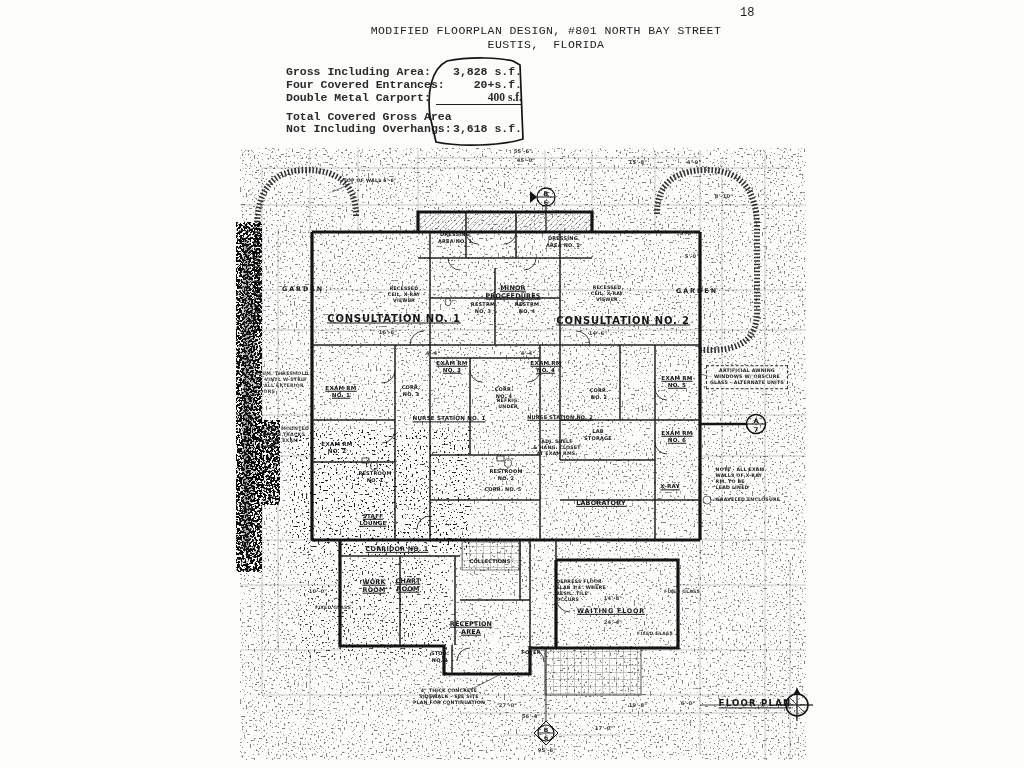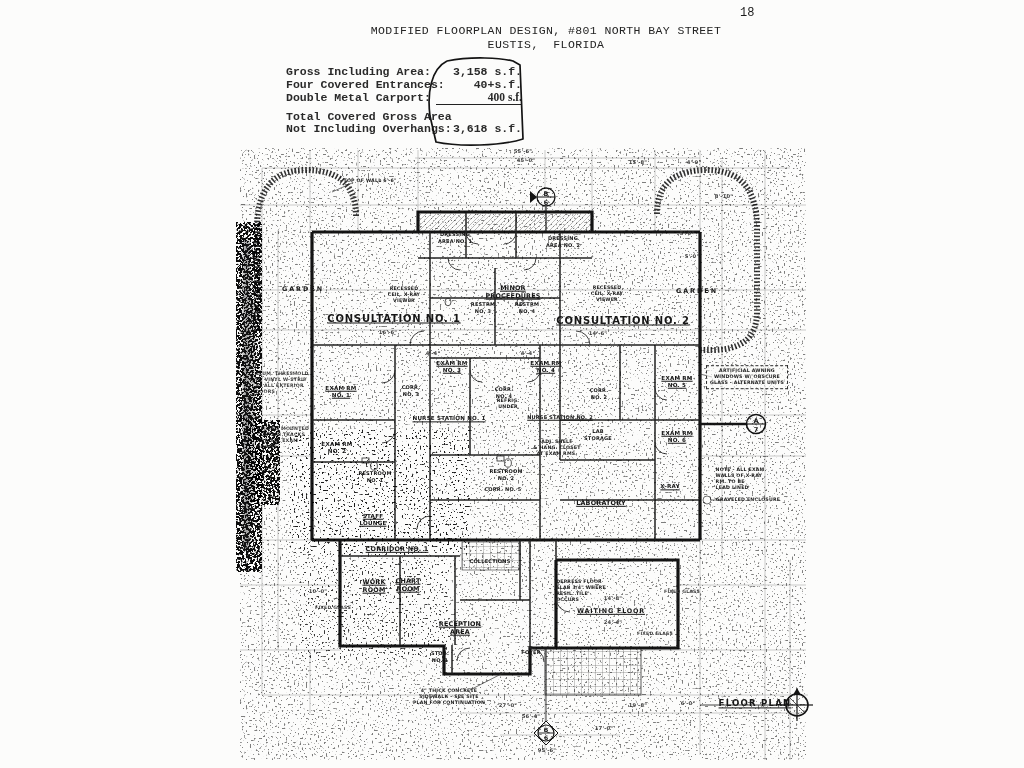--- a/index.html
+++ b/index.html
@@ -37,22 +37,22 @@
 </head>
 <body>
 
 <div class="page">
 
   <div class="page-number mono">18</div>
   <div class="hdr hdr1 mono">MODIFIED FLOORPLAN DESIGN, #801 NORTH BAY STREET</div>
   <div class="hdr hdr2 mono">EUSTIS,  FLORIDA</div>
 
   <div class="summary mono">
-    <div class="row"><span class="lab">Gross Including Area:</span><span class="val">3,158 s.f.</span></div>
-    <div class="row"><span class="lab">Four Covered Entrances:</span><span class="val">40+s.f.</span></div>
+    <div class="row"><span class="lab">Gross Including Area:</span><span class="val">3,828 s.f.</span></div>
+    <div class="row"><span class="lab">Four Covered Entrances:</span><span class="val">20+s.f.</span></div>
     <div class="row"><span class="lab">Double Metal Carport:</span><span class="val uv">400 s.f.</span></div>
     <div class="gap"></div>
     <div class="row"><span class="lab">Total Covered Gross Area</span></div>
     <div class="row"><span class="lab">Not Including Overhangs:</span><span class="val">3,618 s.f.</span></div>
   </div>
 
   <svg class="boxsvg" width="1024" height="768">
     <path d="M447 61 C472 56 501 58 513 61 L520 65 L523 139 C501 146 459 147 436 142 L430 116 C427 93 431 69 447 61" fill="none" stroke="#141414" stroke-width="1.7" stroke-linejoin="round"></path>
   </svg>
 
@@ -255,21 +255,21 @@
     <div class="lbl s5 u" style="left:670px;top:487px">X-RAY</div>
     <div class="lbl s6 u" style="left:601px;top:503px">LABORATORY</div>
     <div class="lbl s5 u" style="left:373px;top:520px">STAFF
 LOUNGE</div>
     <div class="lbl s6 u" style="left:397px;top:549px">CORRIDOR  NO. 1</div>
     <div class="lbl s6 u" style="left:374px;top:586px">WORK
 ROOM</div>
     <div class="lbl s6 u" style="left:408px;top:585px">CHART
 ROOM</div>
     <div class="lbl s4" style="left:490px;top:561px">COLLECTIONS</div>
-    <div class="lbl s6 u" style="left:460px;top:628px">RECEPTION
+    <div class="lbl s6 u" style="left:471px;top:628px">RECEPTION
 AREA</div>
     <div class="lbl s4" style="left:440px;top:656px">STOR.
 NO. 1</div>
     <div class="lbl s6 u ls1" style="left:611px;top:611px">WAITING  FLOOR</div>
     <div class="lbl s4" style="left:531px;top:652px">FOYER</div>
 
     <div class="lbl s4n note" style="left:370px;top:181px">TOP OF WALL 6'-6"</div>
     <div class="lbl s4n note" style="left:404px;top:295px">RECESSED
 CEIL. X-RAY
 VIEWER</div>

